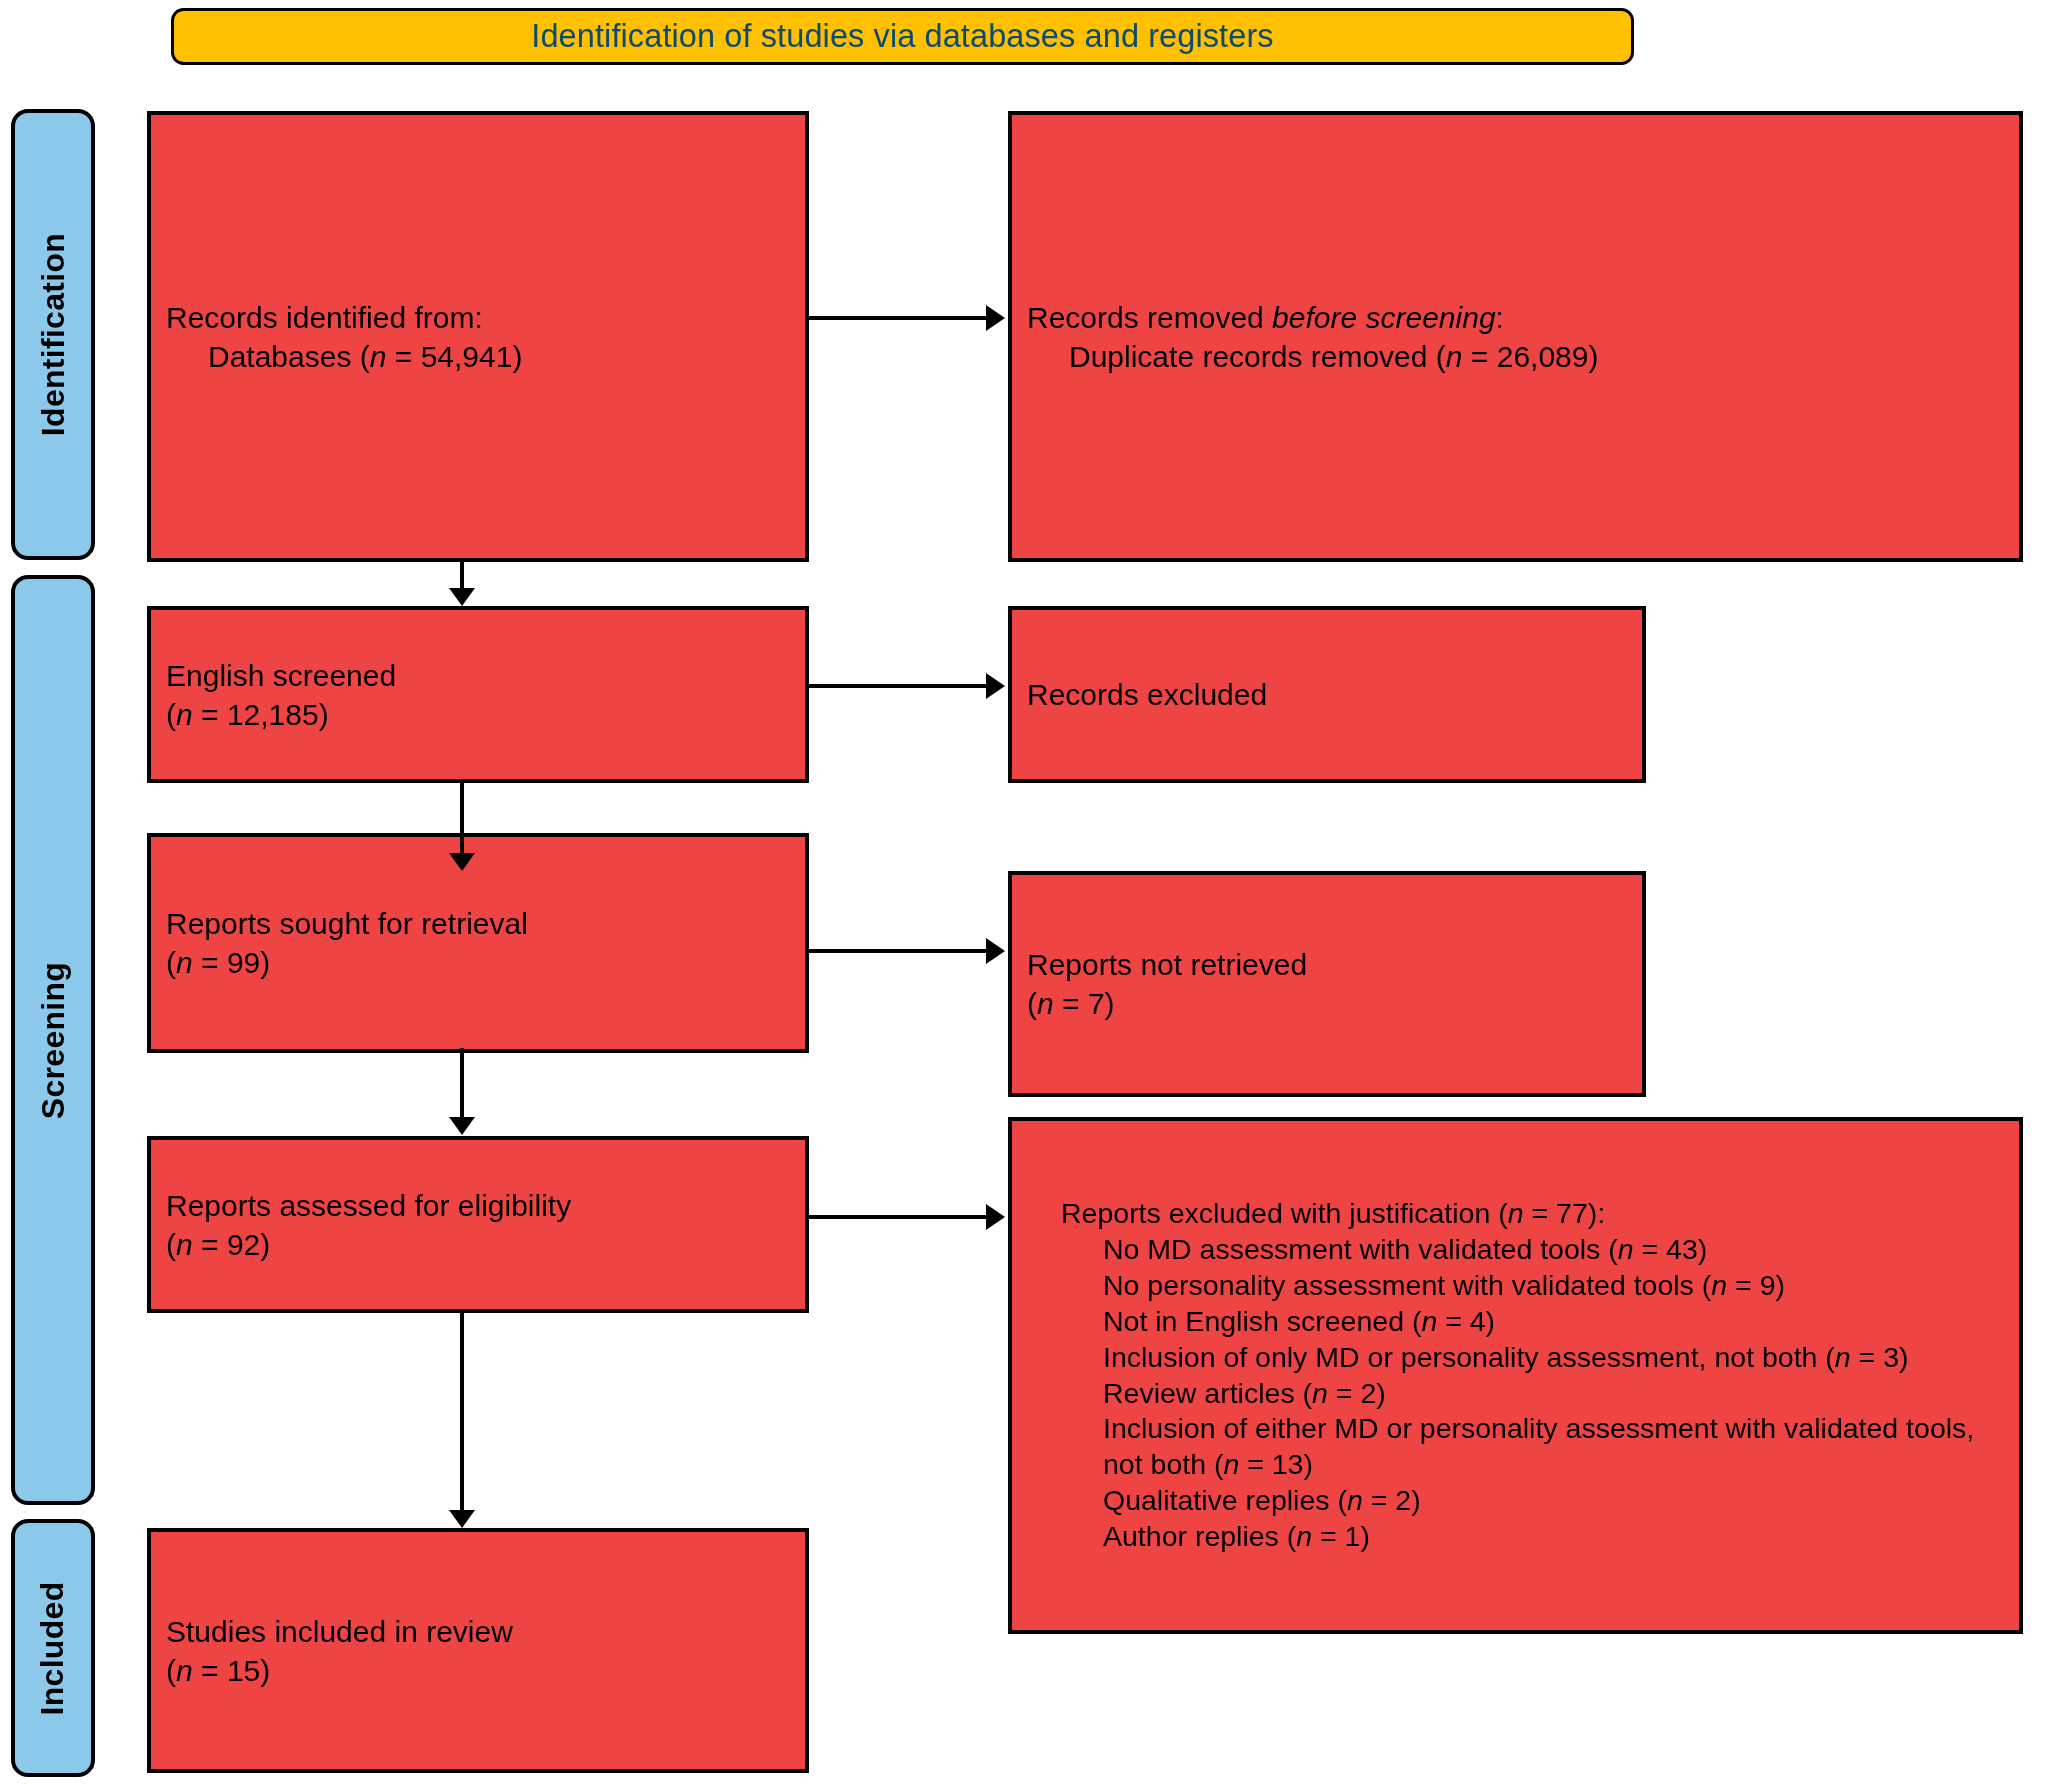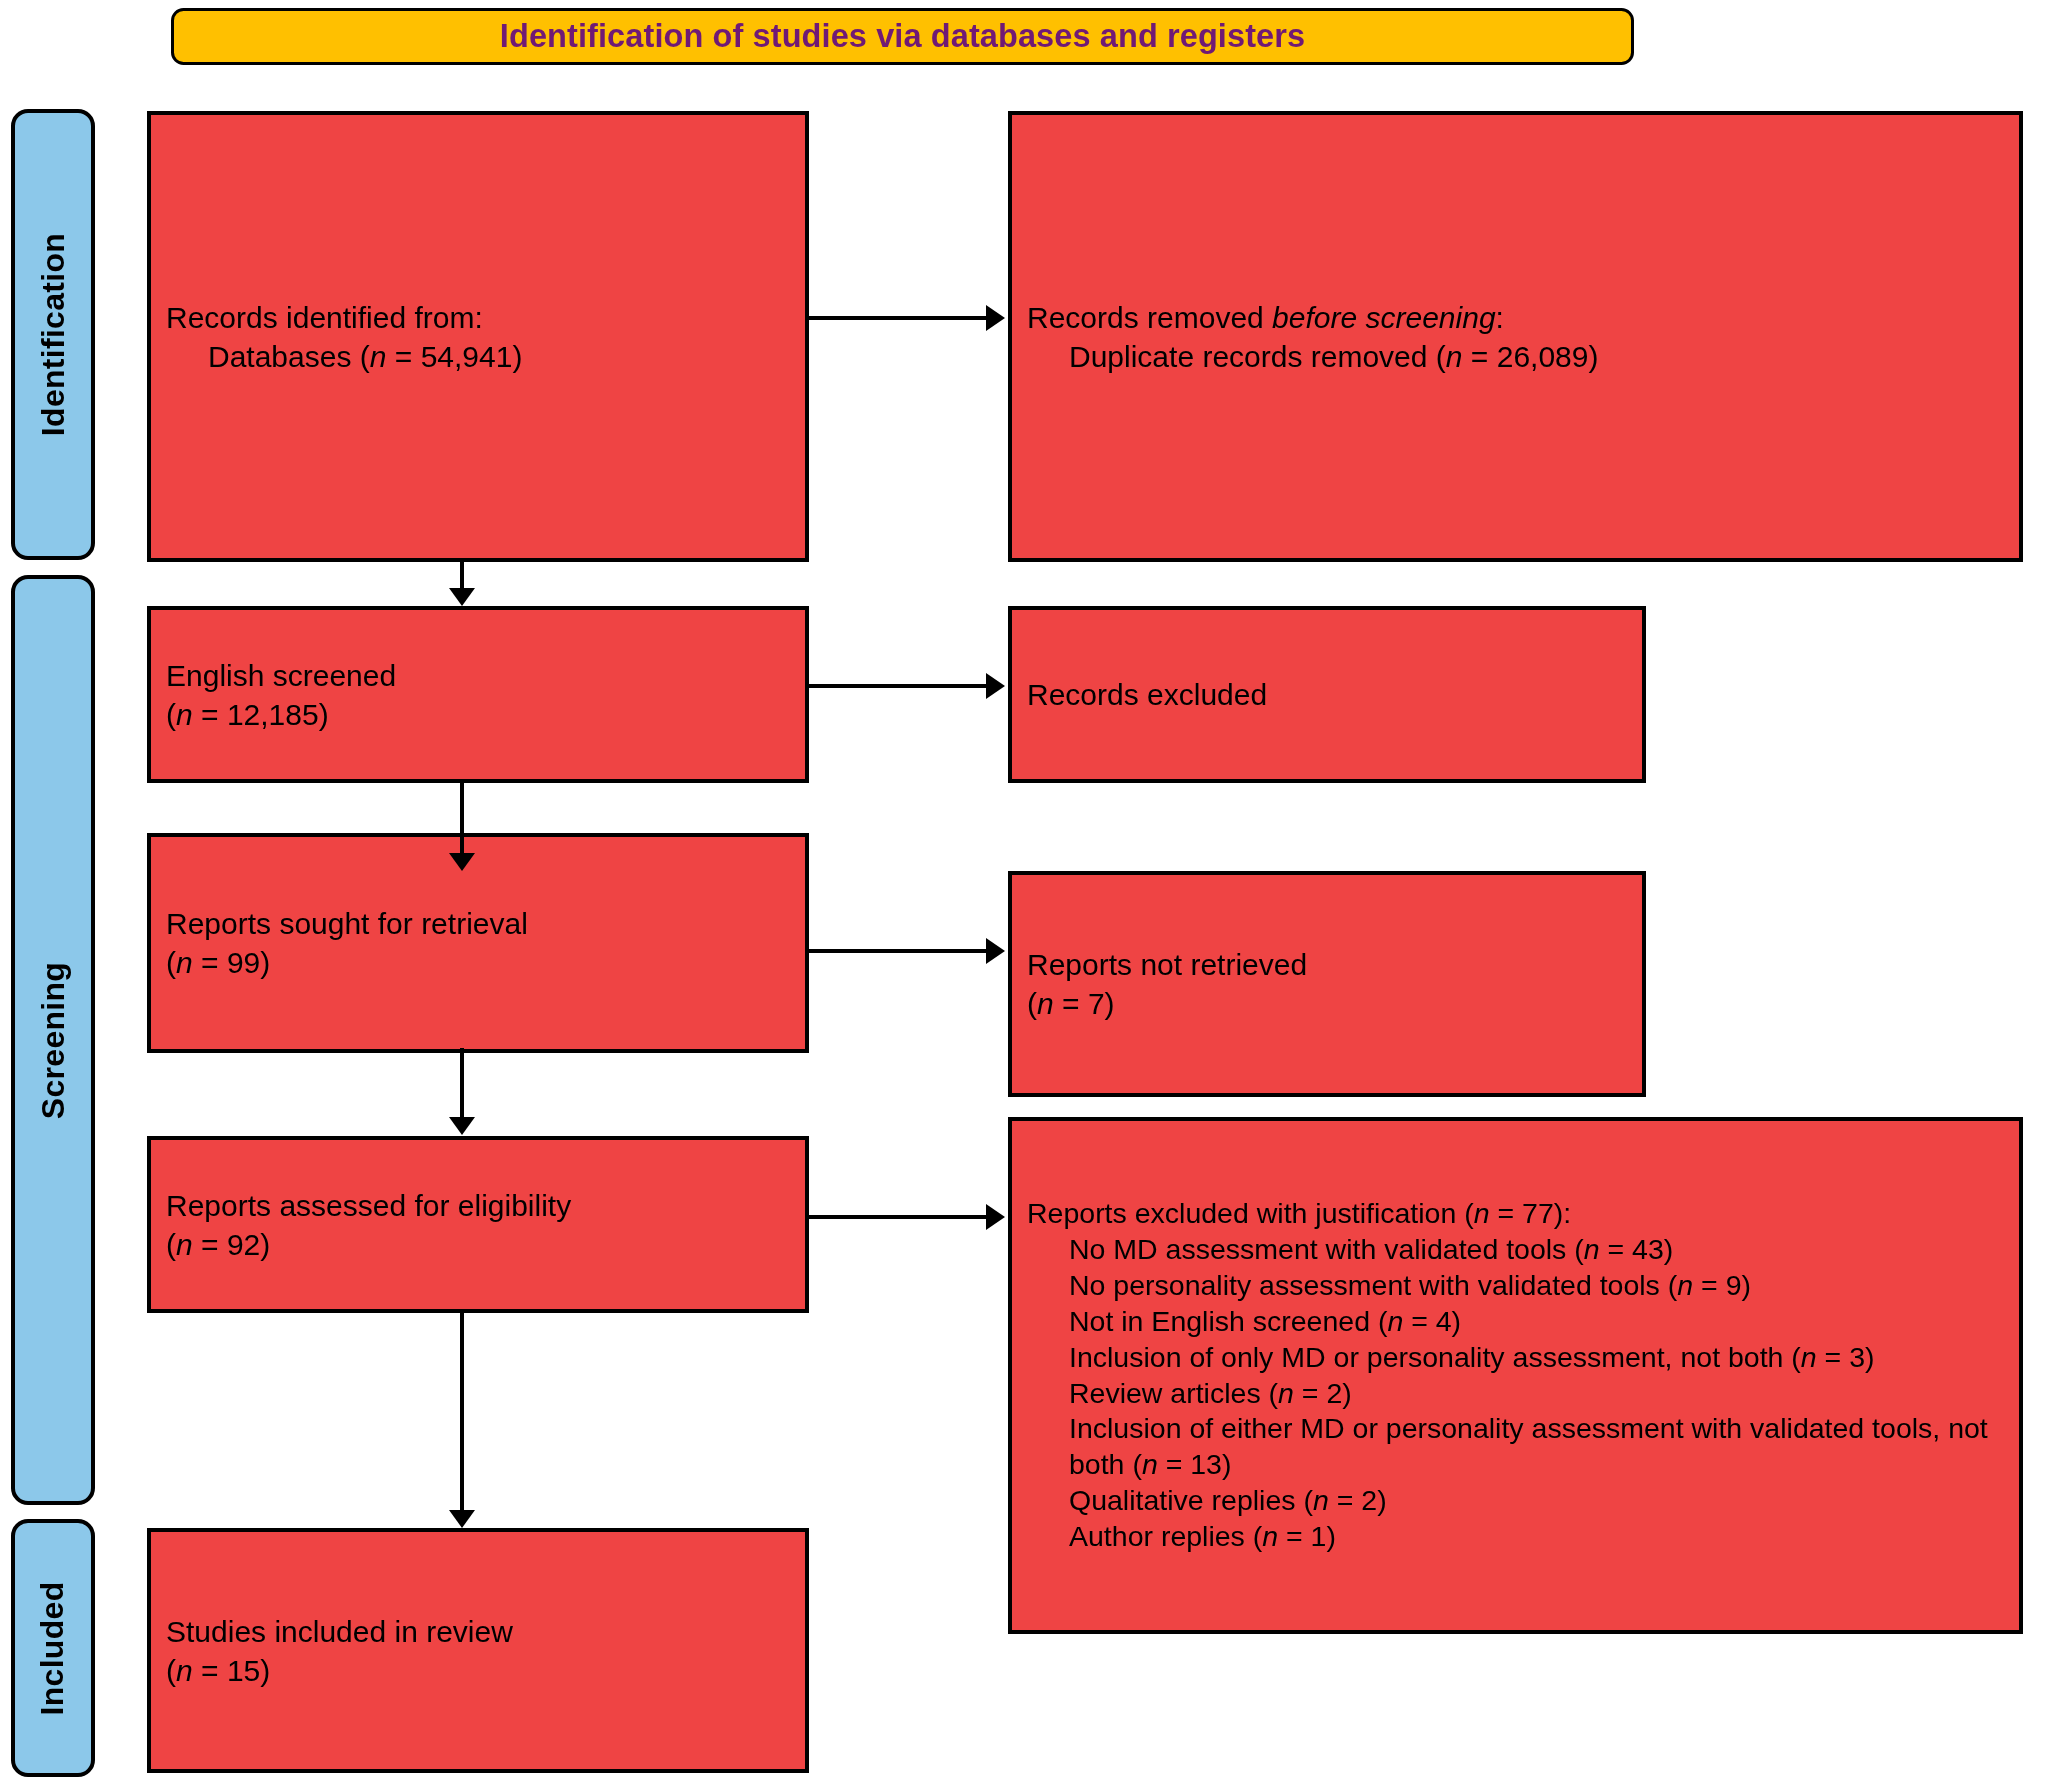--- a/index.html
+++ b/index.html
@@ -28,22 +28,22 @@
     background: #ffc000;
     border: 3.4px solid #000000;
     border-radius: 12.5px;
     box-sizing: border-box;
     display: flex;
     align-items: center;
     justify-content: center;
   }
   .header-banner .header-text {
     font-size: 32.5px;
-    font-weight: bold;
-    color: #701a75;
+    font-weight: normal;
+    color: #0c4a6e;
     letter-spacing: 0.1px;
     white-space: nowrap;
   }
 
   
   .stage-tab {
     position: absolute;
     left: 11.4px;
     width: 84px;
     background: #8cc8ea;
@@ -96,21 +96,21 @@
   #box-identified  { left: 147px;  top: 111px;  width: 662px; height: 451px; }
   #box-removed     { left: 1008px; top: 111px;  width: 1015px; height: 451px; }
   
   #box-screened    { left: 147px;  top: 606px; width: 662px; height: 177px; }
   #box-excluded    { left: 1008px; top: 606px; width: 638px; height: 177px; }
   
   #box-sought      { left: 147px;  top: 833px; width: 662px; height: 220px; }
   #box-notretr     { left: 1008px; top: 871px; width: 638px; height: 226px; }
   
   #box-assessed    { left: 147px;  top: 1136px; width: 662px; height: 177px; }
-  #box-justified   { left: 1008px; top: 1117px; width: 1015px; height: 517px; }
+  #box-justified   { left: 1008px; top: 1117px; width: 1015px; height: 517px; padding-left: 34px; }
   #box-justified .box-text { font-size: 28.5px; line-height: 1.26; }
   
   #box-included    { left: 147px;  top: 1528px; width: 662px; height: 245px; }
 
   
   .arrow-v {
     position: absolute;
     width: 4px;
     background: #000000;
   }

